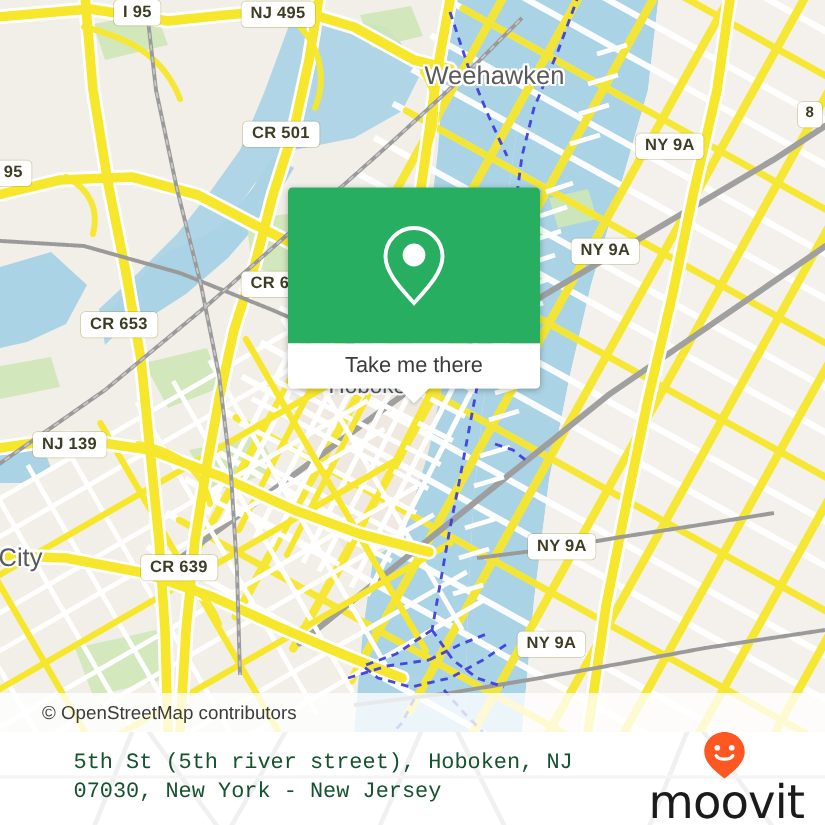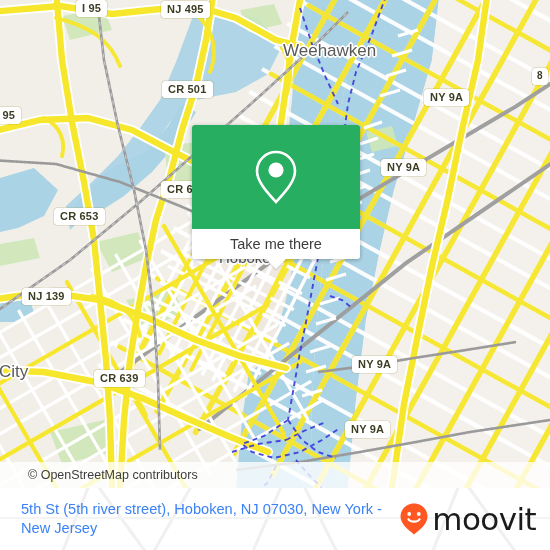--- a/index.html
+++ b/index.html
@@ -139,33 +139,35 @@
     left: 0; top: 0;
     width: 550px; height: 62px;
     pointer-events: none;
     opacity: 1;
   }
   #footer-text {
     position: relative;
     z-index: 2;
     padding-left: 21px;
     width: 390px;
-    color: #3b82f6;
+    color: #14532d;
     font-size: 14.6px;
     line-height: 19px;
-    font-family: Liberation Sans, sans-serif;
+    font-family: Liberation Mono, monospace;
+    margin-left: 28px;
   }
   #brand {
     position: absolute;
     right: 14px;
     top: 50%;
     transform: translateY(-50%);
     display: flex;
     align-items: center;
     z-index: 2;
+    flex-direction: column;
   }
   #brand-name {
     color: #1b1b1b;
     font-size: 31px;
     letter-spacing: -0.6px;
     line-height: 31px;
     font-family: "DejaVu Sans", sans-serif;
     font-weight: normal;
     margin-left: 3px;
   }

